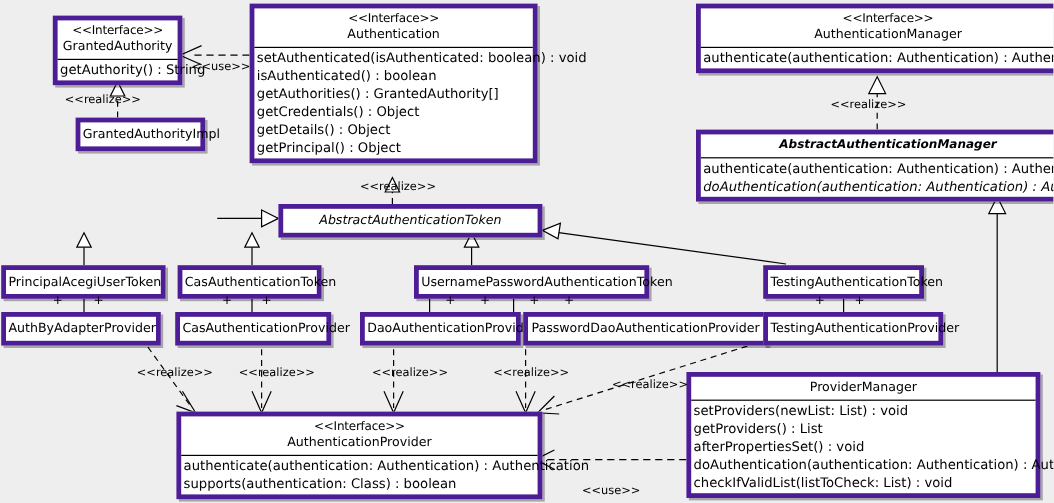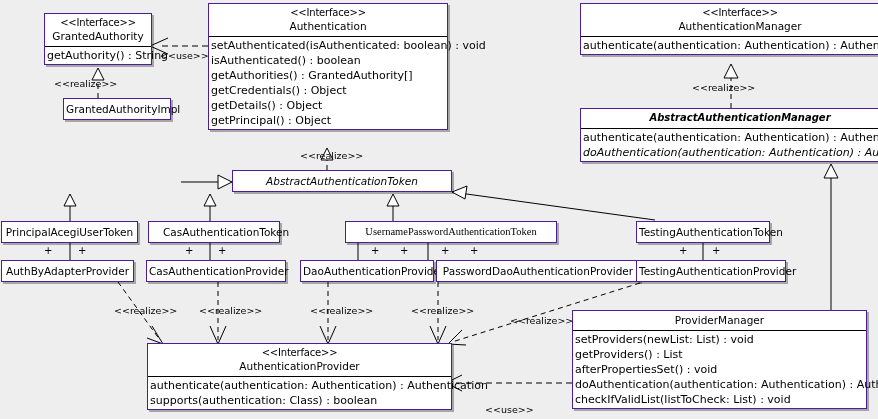--- a/index.html
+++ b/index.html
@@ -18,21 +18,21 @@
   svg#edges {
     position: absolute;
     left: 0; top: 0;
     width: 878px;
     height: 419px;
     pointer-events: none;
   }
   .uml-box {
     position: absolute;
     background: #ffffff;
-    border: 1px solid #4c1d95;
+    border: 4px solid #4c1d95;
     box-sizing: border-box;
     box-shadow: 2px 2px 0 rgba(0,0,0,0.30);
     z-index: 2;
   }
   .hdr {
     padding: 2px 3px 3px 3px;
     text-align: center;
   }
   .hdr .stereo {
     display: block;
@@ -265,45 +265,45 @@
   <div class="uml-box" style="left:232px; top:170px; width:220px;">
     <div class="simple ital">AbstractAuthenticationToken</div>
   </div>
 
   <div class="uml-box" style="left:1px; top:221px; width:137px;">
     <div class="simple">PrincipalAcegiUserToken</div>
   </div>
   <div class="plus" style="left:44px; top:246px;">+</div>
   <div class="plus" style="left:78px; top:246px;">+</div>
 
-  <div class="uml-box" style="left:148px; top:221px; width:132px;padding-left:12px;">
+  <div class="uml-box" style="left:148px; top:221px; width:120px;">
     <div class="simple">CasAuthenticationToken</div>
   </div>
   <div class="plus" style="left:185px; top:246px;">+</div>
   <div class="plus" style="left:218px; top:246px;">+</div>
 
-  <div class="uml-box" style="left:345px; top:221px; width:212px;font-family:Liberation Serif, serif;">
+  <div class="uml-box" style="left:345px; top:221px; width:196px;">
     <div class="simple">UsernamePasswordAuthenticationToken</div>
   </div>
   <div class="plus" style="left:371px; top:246px;">+</div>
   <div class="plus" style="left:400px; top:246px;">+</div>
   <div class="plus" style="left:441px; top:246px;">+</div>
   <div class="plus" style="left:470px; top:246px;">+</div>
 
   <div class="uml-box" style="left:636px; top:221px; width:134px;">
     <div class="simple">TestingAuthenticationToken</div>
   </div>
   <div class="plus" style="left:679px; top:246px;">+</div>
   <div class="plus" style="left:712px; top:246px;">+</div>
 
   <div class="uml-box" style="left:1px; top:260px; width:133px;">
     <div class="simple">AuthByAdapterProvider</div>
   </div>
 
-  <div class="uml-box" style="left:146px; top:260px; width:140px;">
+  <div class="uml-box" style="left:146px; top:260px; width:130px;">
     <div class="simple">CasAuthenticationProvider</div>
   </div>
 
   <div class="uml-box" style="left:300px; top:260px; width:134px;">
     <div class="simple">DaoAuthenticationProvider</div>
   </div>
 
   <div class="uml-box" style="left:436px; top:260px; width:204px;">
     <div class="simple">PasswordDaoAuthenticationProvider</div>
   </div>

